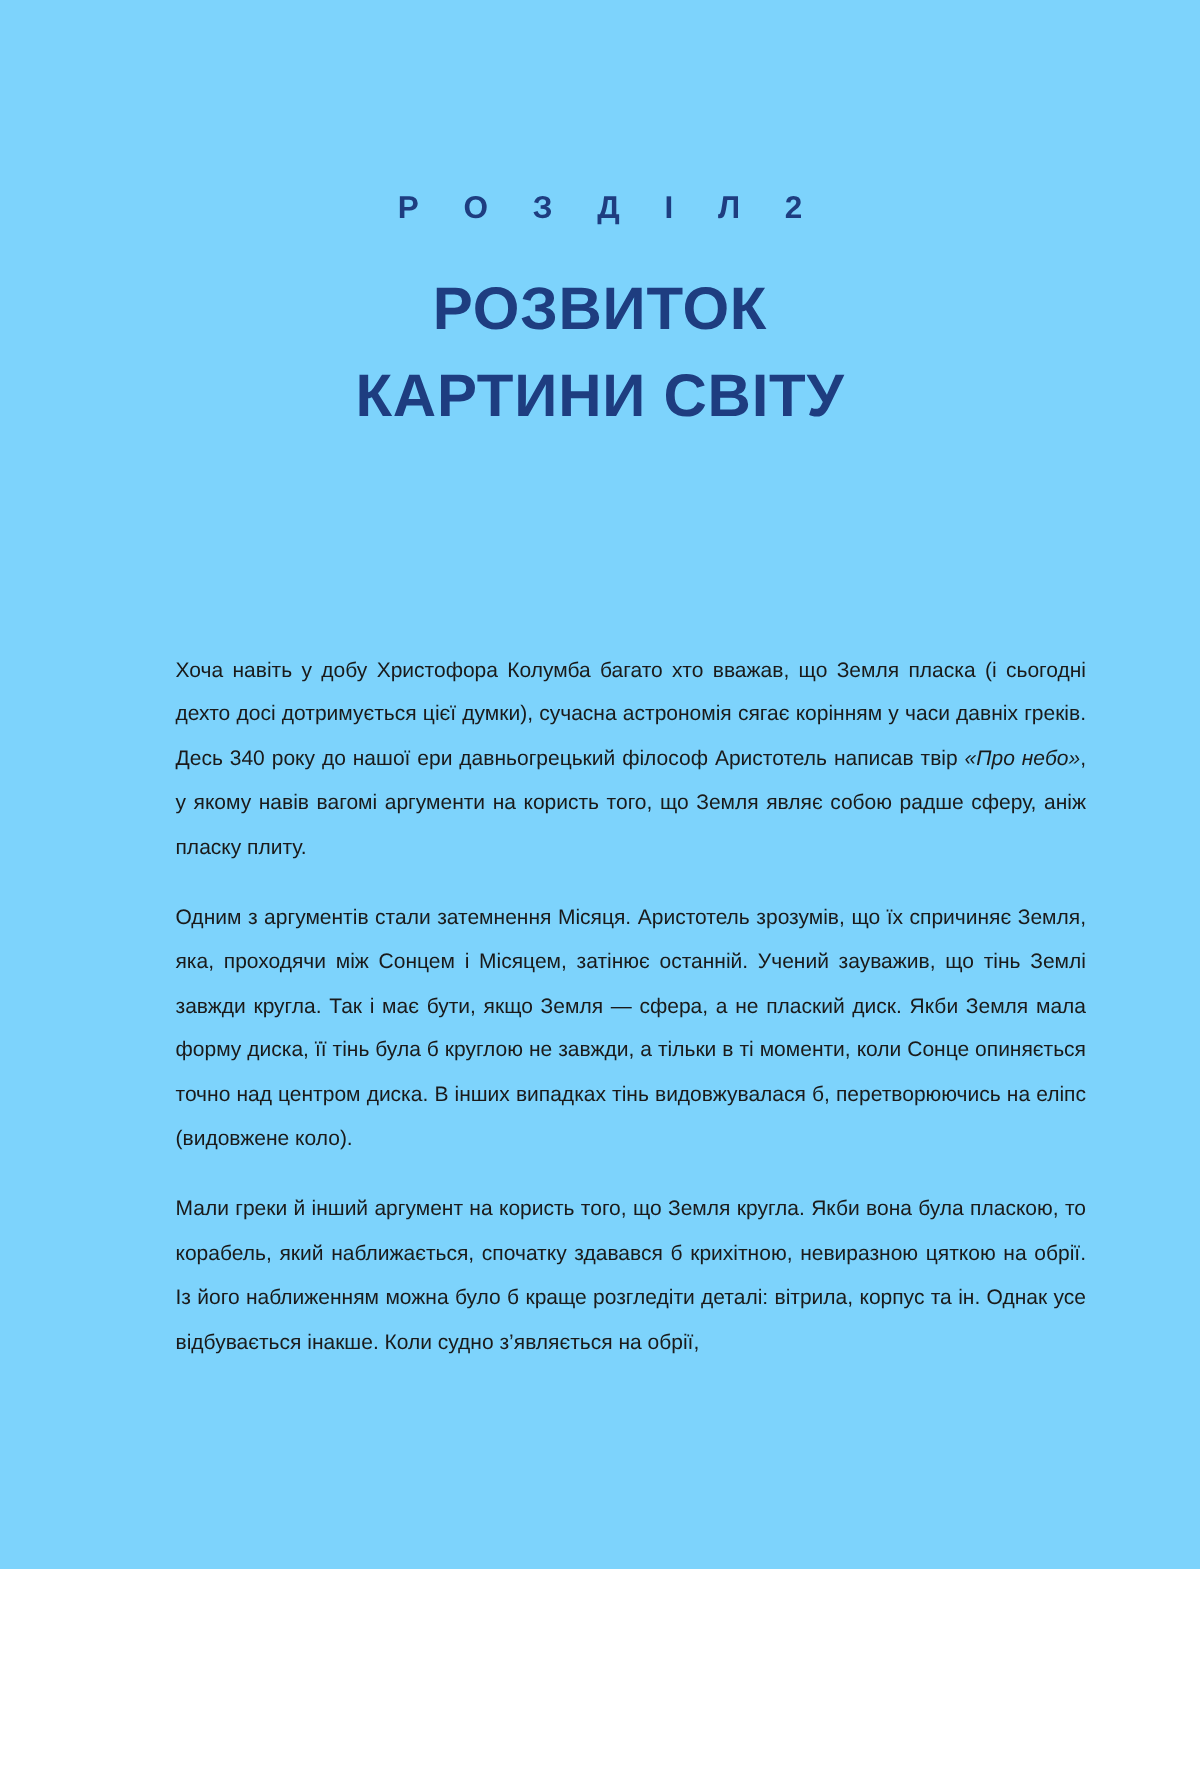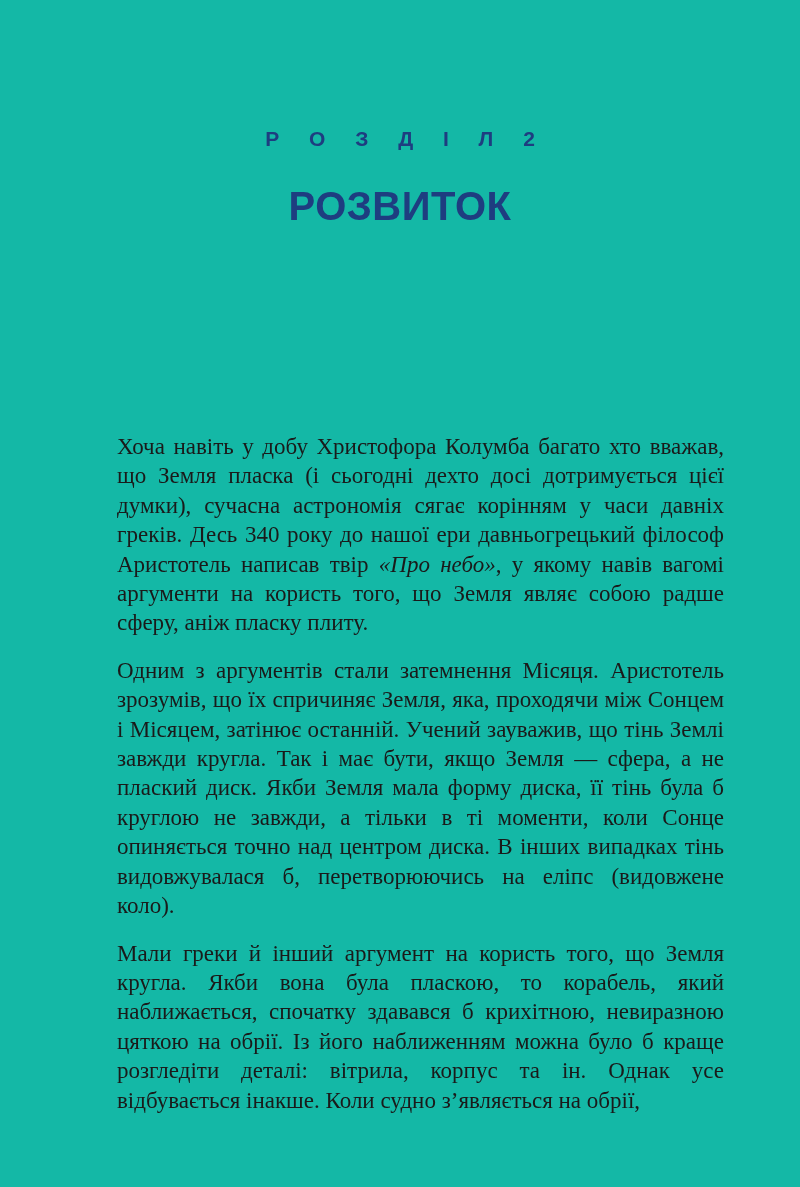--- a/index.html
+++ b/index.html
@@ -12,22 +12,22 @@
     height: 1187px;
     overflow: hidden;
     font-family: "Liberation Serif", "DejaVu Serif", serif;
     color: #1a1a1a;
     -webkit-font-smoothing: antialiased;
   }
 
   .page {
     position: relative;
     width: 800px;
-    height: 1187px;
-    background: #14b8a6;
+    height: 1046px;
+    background: #7dd3fc;
     box-sizing: border-box;
   }
 
   
   .chapter-head {
     position: absolute;
     left: 0;
     top: 126px;
     width: 800px;
     text-align: center;
@@ -62,22 +62,22 @@
   
   .body-col {
     position: absolute;
     left: 117px;
     top: 432px;
     width: 607px;
   }
 
   .para {
     margin: 0 0 18px 0;
-    font-family: Liberation Serif, serif;
-    font-size: 23px;
+    font-family: Liberation Sans, sans-serif;
+    font-size: 14px;
     line-height: 29.4px;
     text-align: justify;
     text-justify: inter-word;
     color: #1a1a1a;
     hyphens: manual;
   }
   .para:last-child {
     margin-bottom: 11px;
   }
 
@@ -88,20 +88,21 @@
 </style>
 </head>
 <body>
 
 <div class="page">
 
   <div class="chapter-head">
     <div class="chapter-eyebrow">Р О З Д І Л  2</div>
     <h1 class="chapter-title">
       <span class="tline">РОЗВИТОК</span>
+      <span class="tline">КАРТИНИ СВІТУ</span>
     </h1>
   </div>
 
   <div class="body-col">
 
     <p class="para"><span>Хоча навіть у добу Христофора Колумба багато хто вважав, що Земля пласка (і сьогодні дехто досі дотримується цієї думки), сучасна астрономія сягає корінням у часи давніх греків. Десь 340 року до нашої ери давньогрецький філософ Аристотель написав твір </span><em class="italic">«Про небо»</em><span>, у якому навів вагомі аргументи на користь того, що Земля являє собою радше сферу, аніж пласку плиту.</span></p>
 
     <p class="para">Одним з аргументів стали затемнення Місяця. Аристотель зрозумів, що їх спричиняє Земля, яка, проходячи між Сонцем і Місяцем, затінює останній. Учений зауважив, що тінь Землі завжди кругла. Так і має бути, якщо Земля — сфера, а не плаский диск. Якби Земля мала форму диска, її тінь була б круглою не завжди, а тільки в ті моменти, коли Сонце опиняється точно над центром диска. В інших випадках тінь видовжувалася б, перетворюючись на еліпс (видовжене коло).</p>
 
     <p class="para">Мали греки й інший аргумент на користь того, що Земля кругла. Якби вона була пласкою, то корабель, який наближається, спочатку здавався б крихітною, невиразною цяткою на обрії. Із його наближенням можна було б краще розгледіти деталі: вітрила, корпус та ін. Однак усе відбувається інакше. Коли судно з’являється на обрії,</p>

